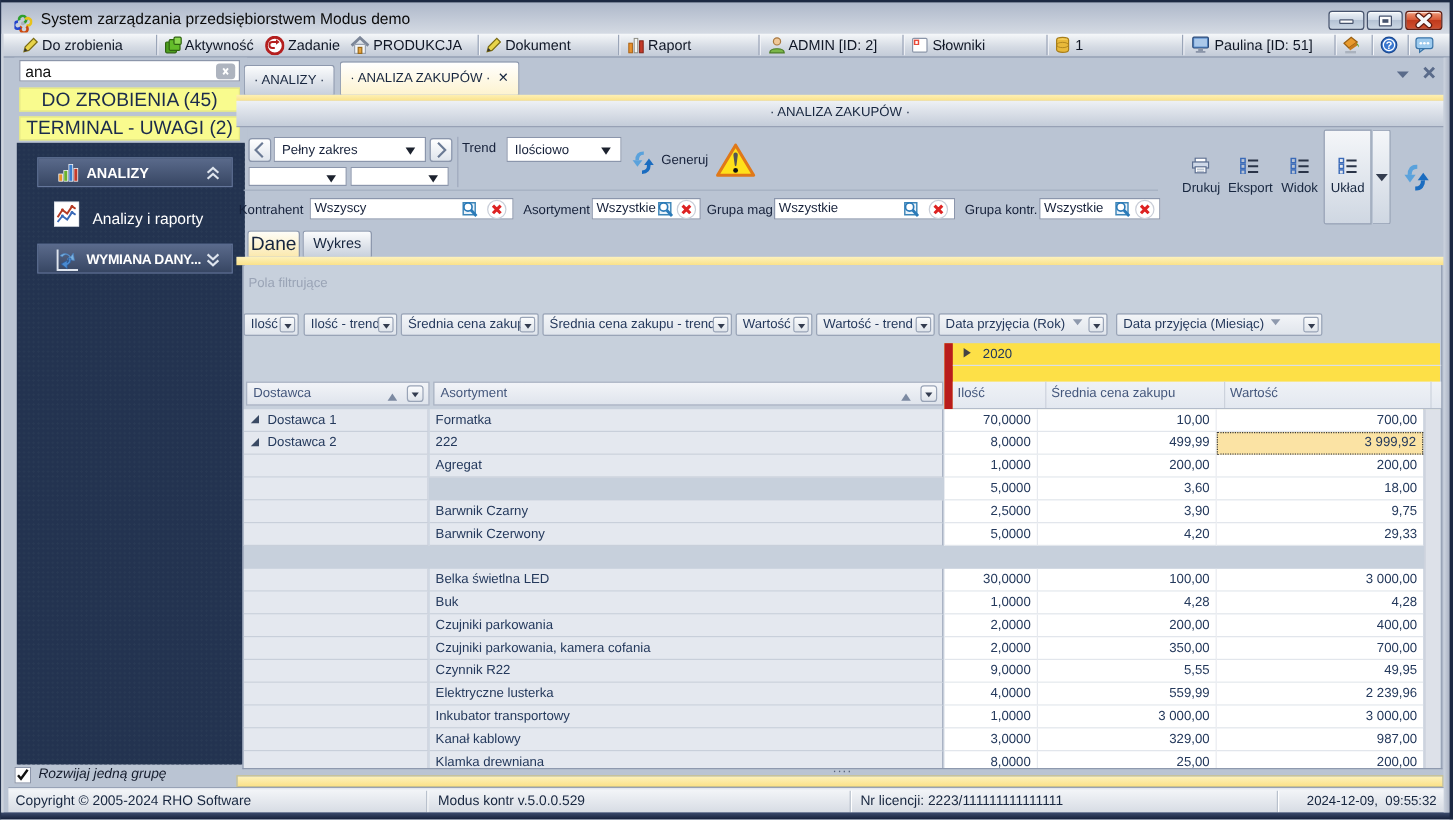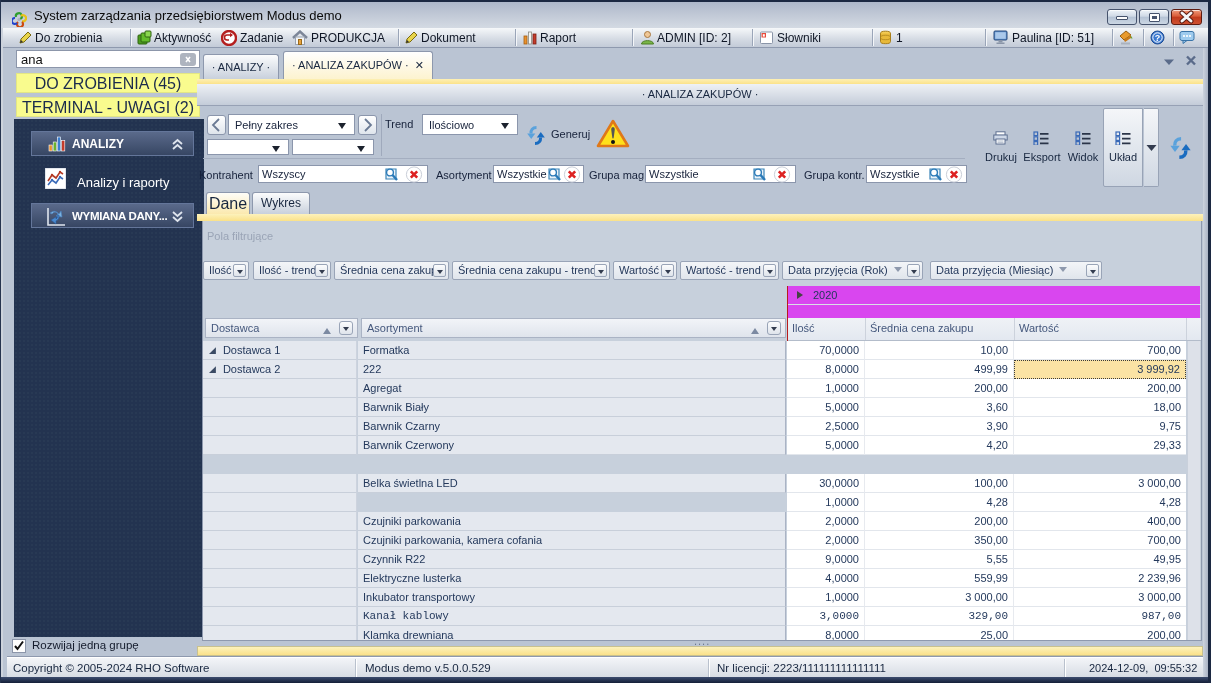--- a/index.html
+++ b/index.html
@@ -66,21 +66,21 @@
 .gc { position:absolute; top:0; height:19px; font-size:11px; color:#24395c; line-height:18px; white-space:nowrap; overflow:hidden; }
 .c1 { left:0; width:154px; background:#e4e8ef; border-bottom:1px solid #c8cfda; border-right:1px solid #cdd3de; padding-left:6px; }
 .c2 { left:155px; width:428px; background:#e4e8ef; border-bottom:1px solid #c8cfda; border-right:1px solid #aab3c4; padding-left:5px; }
 .c3 { left:584px; width:78px; background:#fff; border-bottom:1px solid #e2e6ec; border-right:1px solid #e7eaef; text-align:right; padding-right:5px; }
 .c4 { left:662px; width:149px; background:#fff; border-bottom:1px solid #e2e6ec; border-right:1px solid #e7eaef; text-align:right; padding-right:5px; }
 .c5 { left:811px; width:172px; background:#fff; border-bottom:1px solid #e2e6ec; text-align:right; padding-right:5px; }
 .c5.sel { background:#fbe3a4; border:1px dotted #3a3a3a; line-height:17px; }
 .tri { display:inline-block; font-size:9px; margin-right:7px; color:#3a4a64; transform:translateY(-1px); }
 #vscroll { position:absolute; left:984px; top:65px; width:14px; height:355px; background:#d7dde6; }
 
-#rblock { position:absolute; left:584px; top:65px; width:413px; height:55px; background:#d946ef; border-left:1px solid #b91c1c; }
+#rblock { position:absolute; left:584px; top:65px; width:413px; height:55px; background:#fde047; border-left:7px solid #b91c1c; }
 #r2020 { position:absolute; left:0; top:0; width:413px; height:19px; border-bottom:1px solid #dadfe7; font-size:11px; color:#24395c; line-height:18px; }
 #tri2020 { display:inline-block; width:0; height:0; border:4px solid transparent; border-left:6px solid #444; margin:0 6px 0 9px; }
 #rheads { position:absolute; left:0; top:32px; width:413px; height:23px; background:linear-gradient(#eff2f6,#e3e8f0); border-bottom:1px solid #b3bcca; }
 .rh { position:absolute; top:0; height:22px; border-right:1px solid #ccd2dc; font-size:11px; color:#44577c; line-height:21px; padding-left:4px; }
 #vscroll { position:absolute; left:984px; top:120px; width:13px; height:299px; background:#dde1e9; border-left:1px solid #c9d0db; }
 
 #ystrip3 { position:absolute; left:197px; top:646px; width:1006px; height:10px; background:linear-gradient(#fdf2bc,#fae189); border:1px solid #c9c18e; }
 #statusbar span { white-space:nowrap; }
 #statusbar { position:absolute; left:7px; top:657px; width:1197px; height:20px; background:linear-gradient(#f3f5f8,#d7dce4); border-top:1px solid #fff; box-shadow:0 -1px 0 #8e99ae; font-size:11.5px; color:#17263f; }
 #bottomband { position:absolute; left:0px; top:677px; width:1211px; height:6px; background:linear-gradient(#3c4c6e,#141f38); }
@@ -243,21 +243,21 @@
       <svg style="position:absolute;right:9px;top:6px;" width="13" height="13" viewBox="0 0 13 13">
           <path d="M2 2 L6.5 6 L11 2 M2 7 L6.5 11 L11 7" fill="none" stroke="#dfe5ee" stroke-width="1.8"></path>
         </svg>
     </div>
   </div>
 </div>
 <div id="chkrow">
     <div id="chkbox"><svg width="12" height="12" viewBox="0 0 12 12">
         <path d="M2 6 L4.5 9 L10 1.5" fill="none" stroke="#111" stroke-width="2"></path>
       </svg></div>
-    <span style="position:absolute;left:30px;top:1px;">Rozwijaj jedną grupę</span>
+    <span style="position:absolute;left:30px;top:1px;font-style:italic;">Rozwijaj jedną grupę</span>
   </div>
 
 <div class="tab" id="tab1">· ANALIZY ·</div>
 <div class="tab" id="tab2">· ANALIZA ZAKUPÓW ·&nbsp;&nbsp;✕</div>
 <svg style="position:absolute;left:1163px;top:58px;" width="12" height="8" viewBox="0 0 12 8">
     <path d="M1 1.5 L11 1.5 L6 7 Z" fill="#5a6b8a"></path>
   </svg>
 <svg style="position:absolute;left:1185px;top:55px;" width="12" height="11" viewBox="0 0 12 11">
     <path d="M2 1.5 L10 9.5 M10 1.5 L2 9.5" stroke="#5a6b8a" stroke-width="2.4"></path>
   </svg>
@@ -431,21 +431,20 @@
     </div>
   <div class="row" style="top:158px;">
       <div class="gc c1"></div>
       <div class="gc c2">Agregat</div>
       <div class="gc c3">1,0000</div>
       <div class="gc c4">200,00</div>
       <div class="gc c5">200,00</div>
     </div>
   <div class="row" style="top:177px;">
       <div class="gc c1"></div>
-      <div class="gc c2">Barwnik Biały</div>
       <div class="gc c3">5,0000</div>
       <div class="gc c4">3,60</div>
       <div class="gc c5">18,00</div>
     </div>
   <div class="row" style="top:196px;">
       <div class="gc c1"></div>
       <div class="gc c2">Barwnik Czarny</div>
       <div class="gc c3">2,5000</div>
       <div class="gc c4">3,90</div>
       <div class="gc c5">9,75</div>
@@ -459,20 +458,21 @@
     </div>
   <div class="row" style="top:253px;">
       <div class="gc c1"></div>
       <div class="gc c2">Belka świetlna LED</div>
       <div class="gc c3">30,0000</div>
       <div class="gc c4">100,00</div>
       <div class="gc c5">3 000,00</div>
     </div>
   <div class="row" style="top:272px;">
       <div class="gc c1"></div>
+      <div class="gc c2">Buk</div>
       <div class="gc c3">1,0000</div>
       <div class="gc c4">4,28</div>
       <div class="gc c5">4,28</div>
     </div>
   <div class="row" style="top:291px;">
       <div class="gc c1"></div>
       <div class="gc c2">Czujniki parkowania</div>
       <div class="gc c3">2,0000</div>
       <div class="gc c4">200,00</div>
       <div class="gc c5">400,00</div>
@@ -498,42 +498,42 @@
       <div class="gc c4">559,99</div>
       <div class="gc c5">2 239,96</div>
     </div>
   <div class="row" style="top:367px;">
       <div class="gc c1"></div>
       <div class="gc c2">Inkubator transportowy</div>
       <div class="gc c3">1,0000</div>
       <div class="gc c4">3 000,00</div>
       <div class="gc c5">3 000,00</div>
     </div>
-  <div class="row" style="top:386px;font-family:Liberation Mono, monospace;">
+  <div class="row" style="top:386px;">
       <div class="gc c1"></div>
       <div class="gc c2">Kanał kablowy</div>
       <div class="gc c3">3,0000</div>
       <div class="gc c4">329,00</div>
       <div class="gc c5">987,00</div>
     </div>
   <div class="row" style="top:405px;">
       <div class="gc c1"></div>
       <div class="gc c2">Klamka drewniana</div>
       <div class="gc c3">8,0000</div>
       <div class="gc c4">25,00</div>
       <div class="gc c5">200,00</div>
     </div>
   </div>
 <div style="position:absolute;left:694px;top:637px;font-size:11px;color:#55617a;letter-spacing:1px;">∙∙∙∙</div>
 
 <div id="ystrip3"></div>
 <div id="statusbar">
   <span style="position:absolute;left:6px;top:4px;">Copyright © 2005-2024 RHO Software</span>
   <span style="position:absolute;left:348px;top:1px;width:1px;height:18px;background:#b9c1cd;box-shadow:1px 0 0 #fff;"></span>
-  <span style="position:absolute;left:358px;top:4px;">Modus demo v.5.0.0.529</span>
+  <span style="position:absolute;left:358px;top:4px;">Modus kontr v.5.0.0.529</span>
   <span style="position:absolute;left:701px;top:1px;width:1px;height:18px;background:#b9c1cd;box-shadow:1px 0 0 #fff;"></span>
   <span style="position:absolute;left:710px;top:4px;">Nr licencji: 2223/111111111111111</span>
   <span style="position:absolute;left:1057px;top:1px;width:1px;height:18px;background:#b9c1cd;box-shadow:1px 0 0 #fff;"></span>
   <span style="position:absolute;left:1082px;top:4px;font-size:11px;">2024-12-09,&nbsp; 09:55:32</span>
 </div>
 <div id="bottomband"></div>
 <div style="position:absolute;left:0;top:0;width:1px;height:683px;background:#26344f;"></div>
 <div style="position:absolute;left:1px;top:28px;width:2px;height:649px;background:#cdd3dc;"></div>
 <div id="rightband"></div>
 <div id="rightborder"></div>

